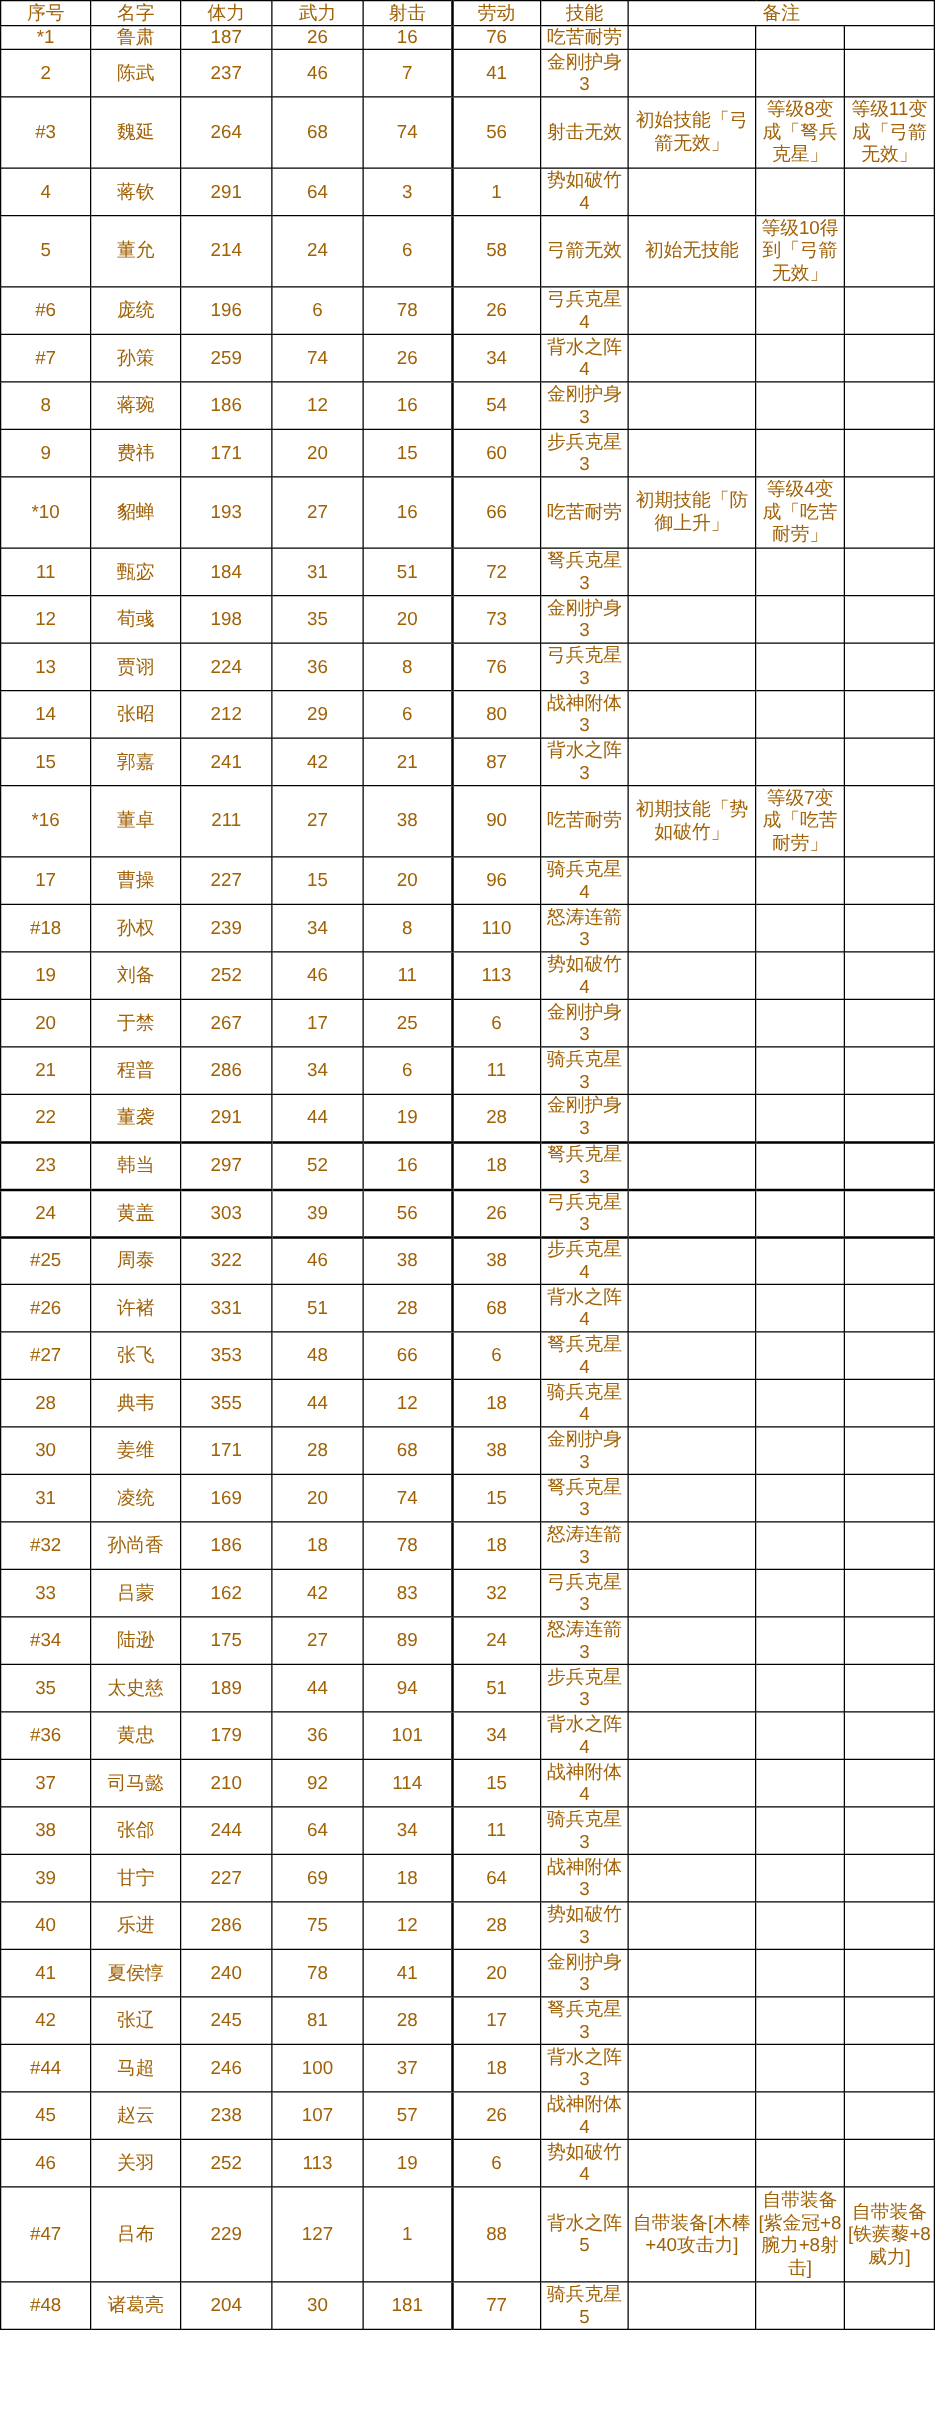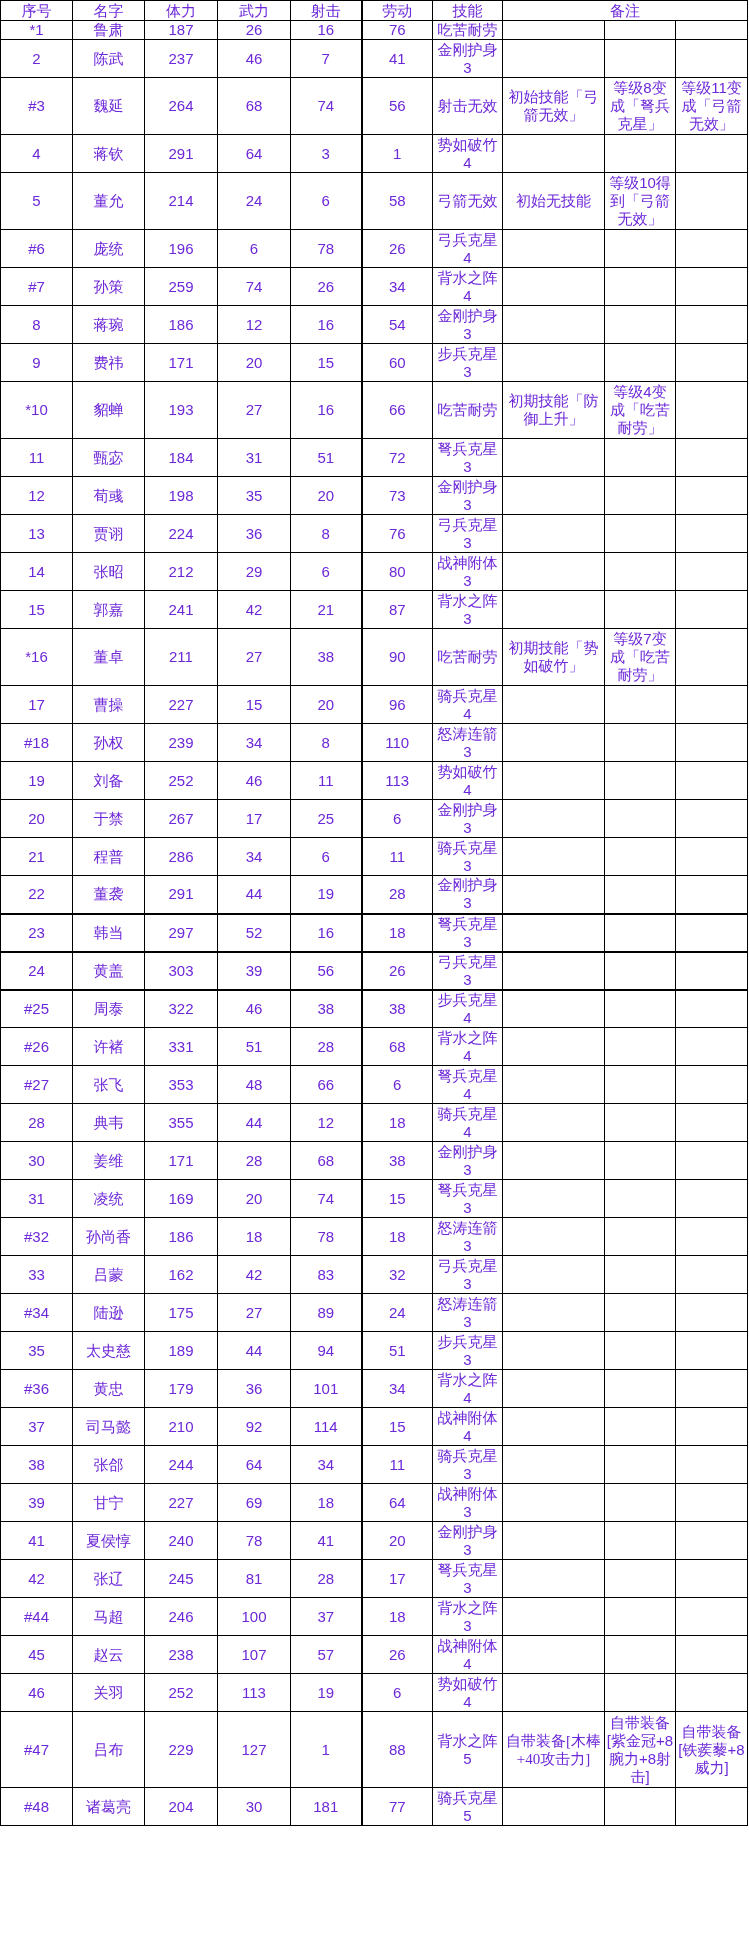--- a/index.html
+++ b/index.html
@@ -3,40 +3,40 @@
 <meta charset="utf-8">
 <style>
   html, body { margin: 0; padding: 0; background: #ffffff; }
   body { width: 749px; height: 1939px; overflow: hidden; }
   table.grid {
     border-collapse: collapse;
     table-layout: fixed;
     width: 747px;
     font-family: "Liberation Sans", "DejaVu Sans", sans-serif;
     font-size: 15px;
-    color: #6d28d9;
+    color: #a16207;
   }
   table.grid th, table.grid td {
     border: 1px solid #000;
     padding: 0;
     text-align: center;
     vertical-align: middle;
     line-height: 18px;
     font-weight: normal;
     overflow: hidden;
   }
   table.grid tr { height: 38px; }
   table.grid tr.h { height: 20px; }
   table.grid tr.s { height: 18px; }
   table.grid tr.t { height: 57px; }
   table.grid tr.x { height: 76px; }
   table.grid tr.b td { border-bottom: 2px solid #000; }
   table.grid .c6 { border-left: 2px solid #000; }
   .sk span { display: inline-block; max-width: 61.5px; }
-  .n1 span { display: inline-block; max-width: 98px; font-family: Liberation Serif, serif; }
+  .n1 span { display: inline-block; max-width: 98px; }
   .n2 span, .n3 span { display: inline-block; max-width: 67.35px; }
 </style>
 </head>
 <body>
 
 <table class="grid">
   <colgroup>
     <col style="width:72px">
       <col style="width:72px">
       <col style="width:73px">
@@ -511,20 +511,32 @@
         <td>227</td>
         <td>69</td>
         <td>18</td>
         <td class="c6">64</td>
         <td class="sk"><span>战神附体3</span></td>
         <td class="n1"><span></span></td>
         <td class="n2"><span></span></td>
         <td class="n3"><span></span></td>
       </tr>
 <tr>
+        <td>40</td>
+        <td>乐进</td>
+        <td>286</td>
+        <td>75</td>
+        <td>12</td>
+        <td class="c6">28</td>
+        <td class="sk"><span>势如破竹3</span></td>
+        <td class="n1"><span></span></td>
+        <td class="n2"><span></span></td>
+        <td class="n3"><span></span></td>
+      </tr>
+<tr>
         <td>41</td>
         <td>夏侯惇</td>
         <td>240</td>
         <td>78</td>
         <td>41</td>
         <td class="c6">20</td>
         <td class="sk"><span>金刚护身3</span></td>
         <td class="n1"><span></span></td>
         <td class="n2"><span></span></td>
         <td class="n3"><span></span></td>

